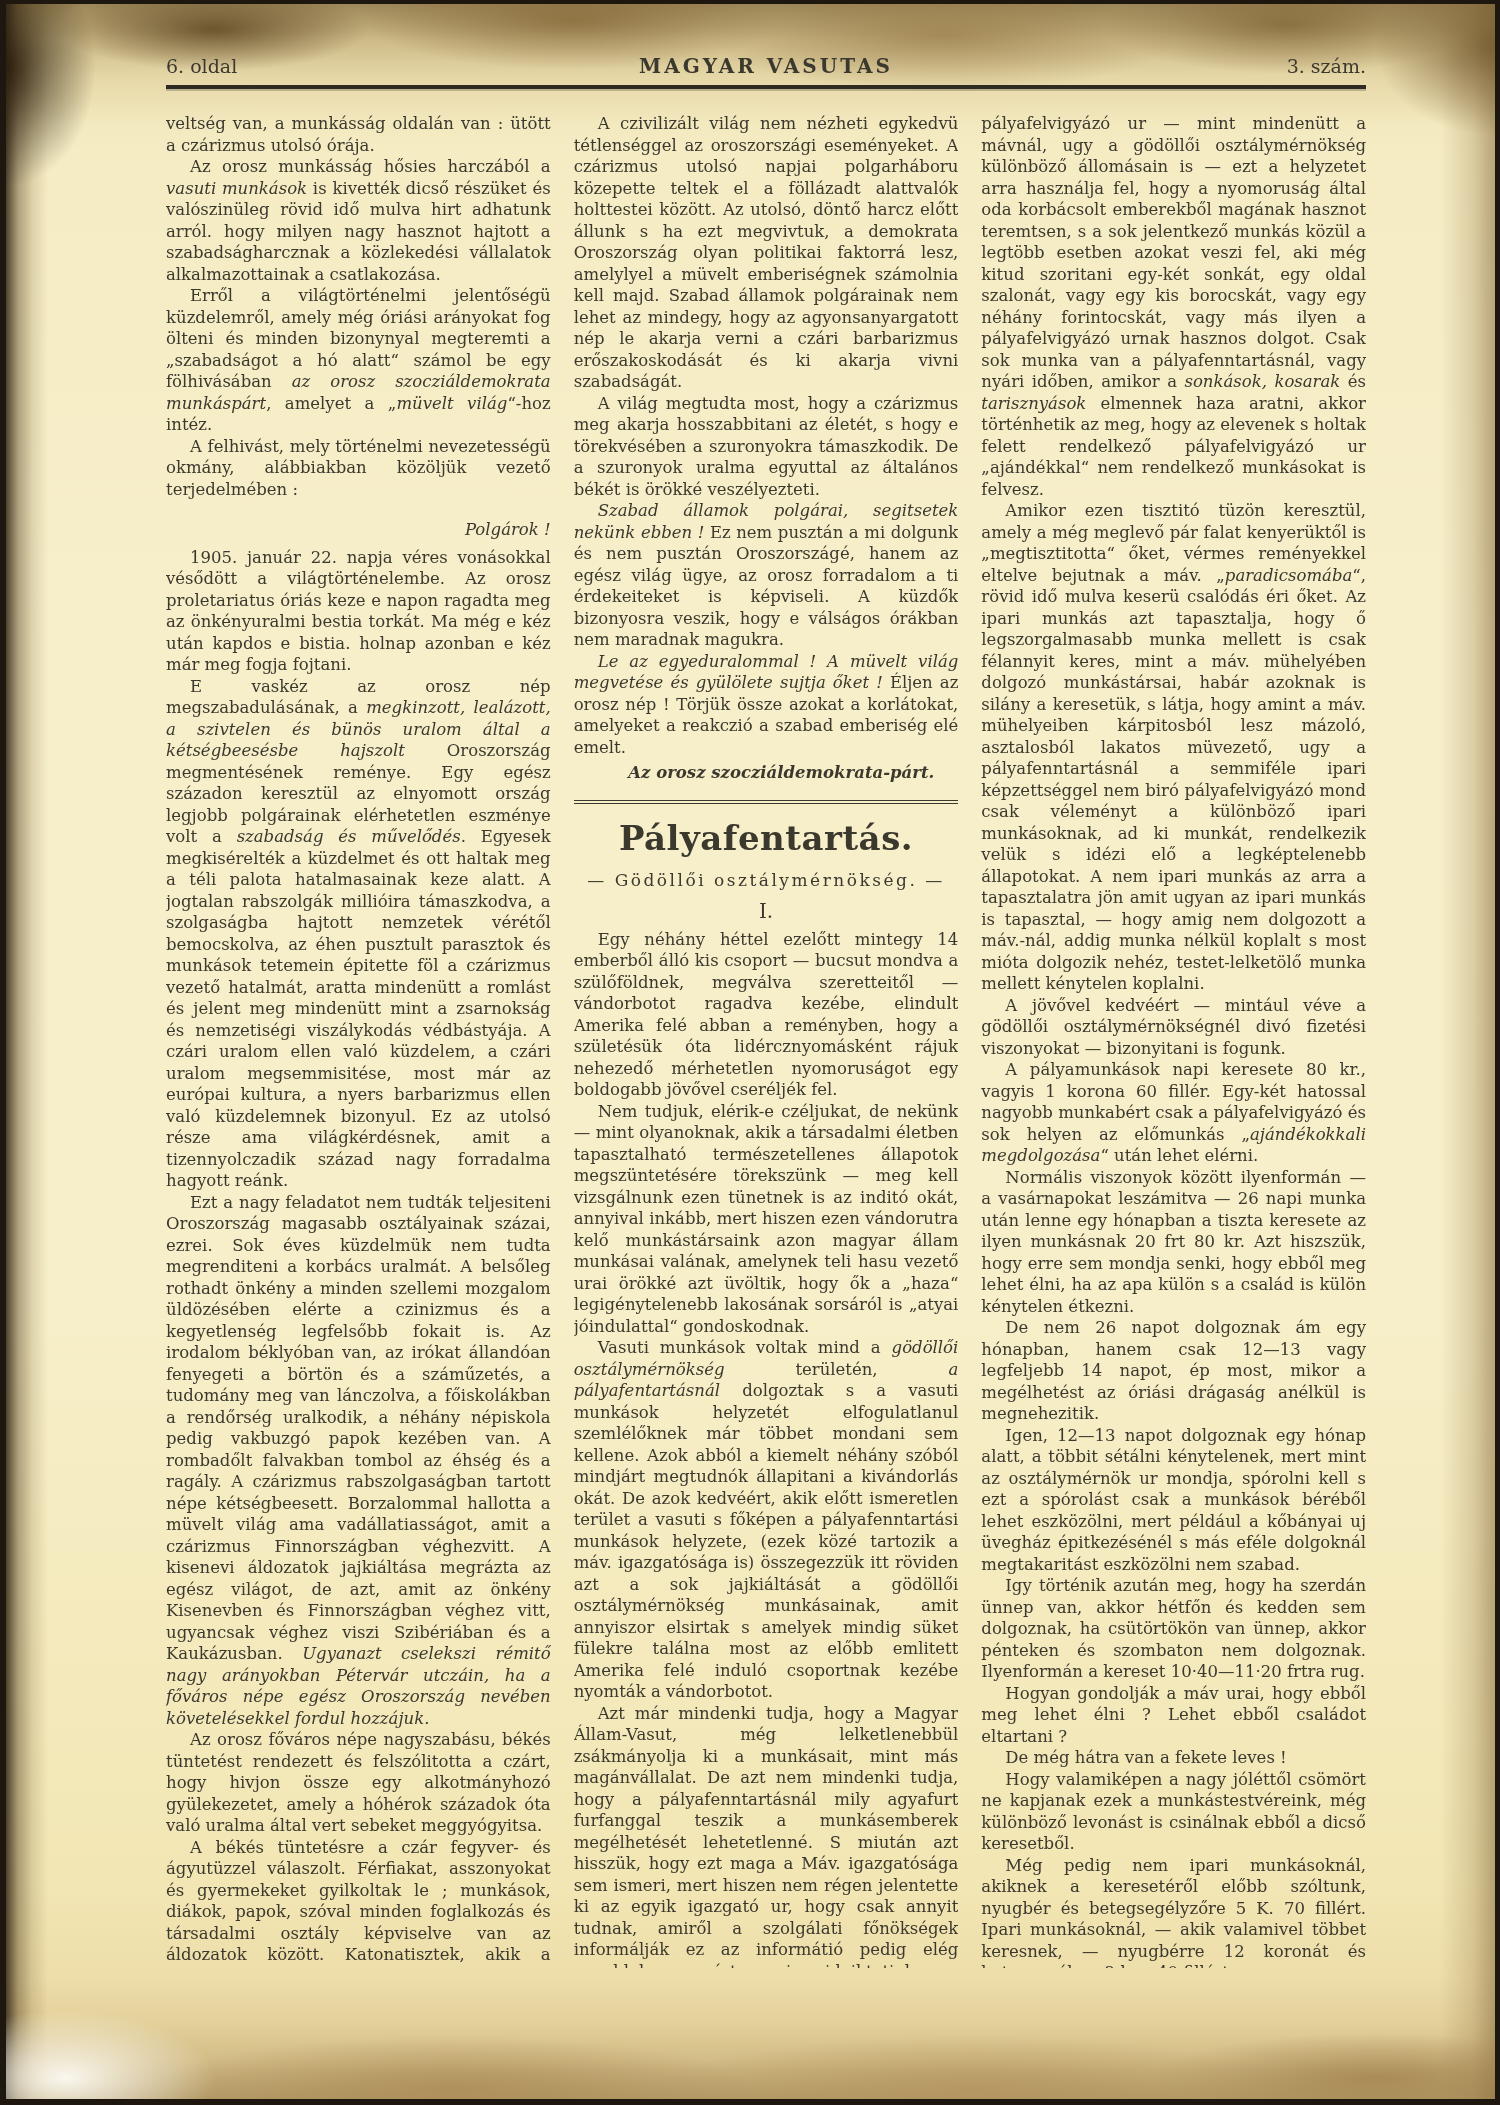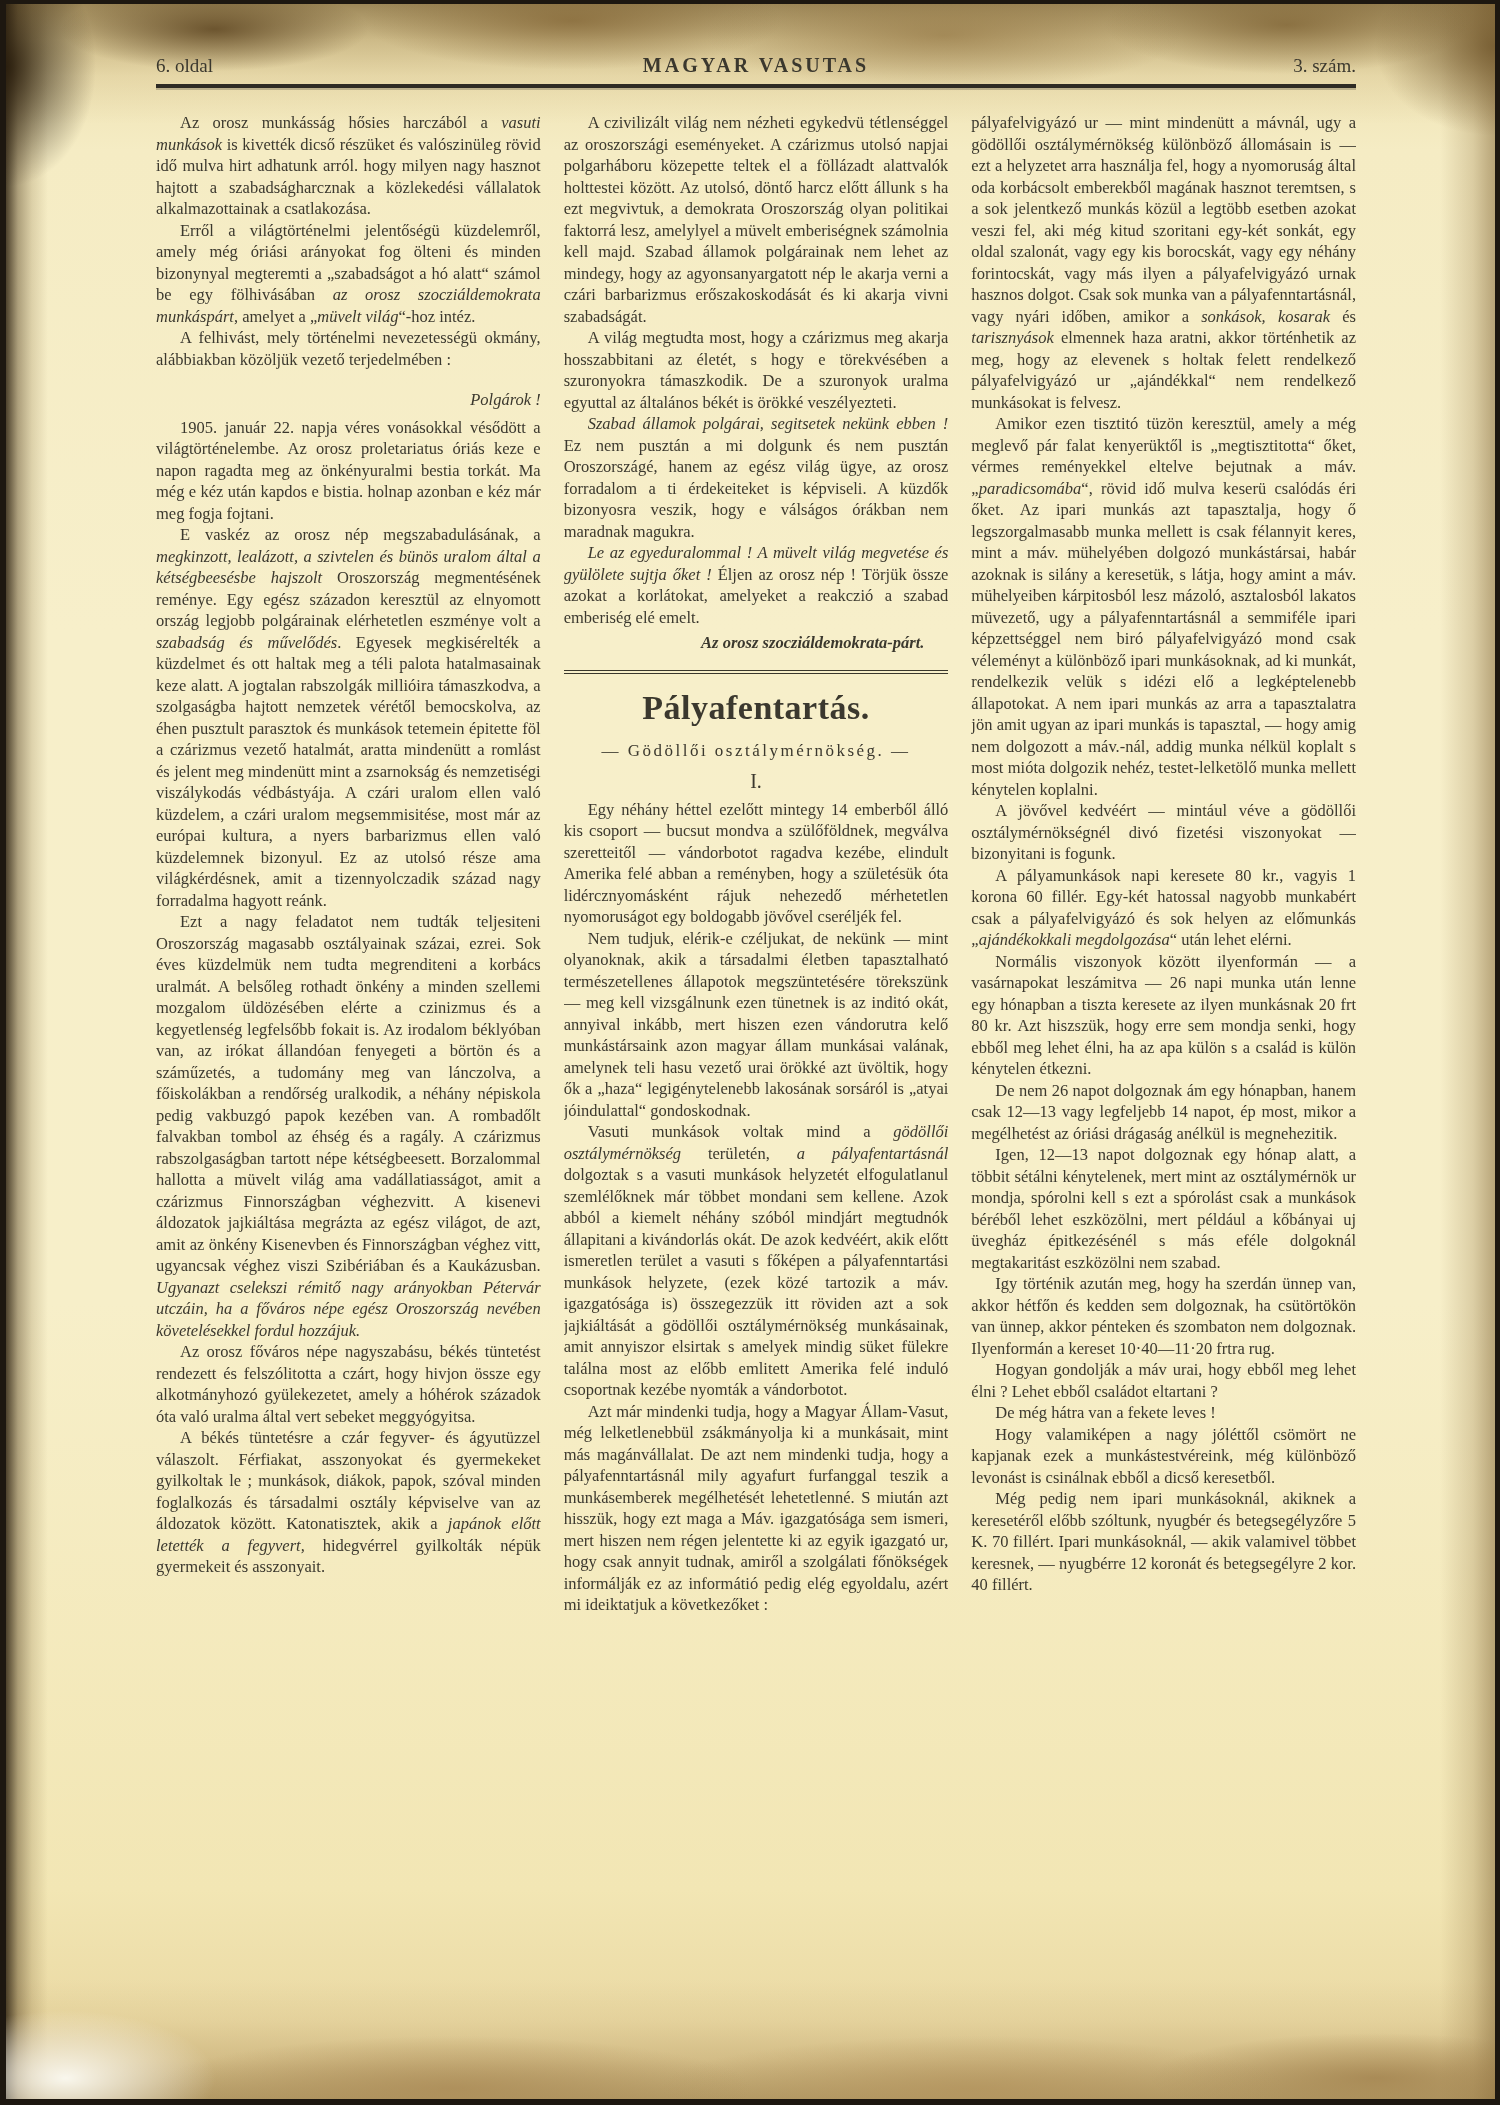--- a/index.html
+++ b/index.html
@@ -23,21 +23,21 @@
       radial-gradient(420px 70px at 65% 99.5%, rgba(178,146,92,.7), rgba(178,146,92,0) 75%),
       radial-gradient(300px 60px at 92% 99%, rgba(160,128,76,.75), rgba(160,128,76,0) 75%),
       
       linear-gradient(90deg, rgba(48,36,18,.85) 0, rgba(84,64,32,.45) 12px, rgba(120,96,52,.2) 26px, rgba(120,96,52,0) 42px),
       linear-gradient(270deg, rgba(132,104,56,.55) 0, rgba(150,122,72,.28) 22px, rgba(150,122,72,0) 55px),
       linear-gradient(180deg, rgba(116,90,46,.65) 0, rgba(146,116,64,.35) 36px, rgba(186,156,100,.18) 72px, rgba(186,156,100,0) 120px),
       linear-gradient(0deg, rgba(146,118,68,.6) 0, rgba(172,142,90,.35) 40px, rgba(190,162,108,.15) 78px, rgba(190,162,108,0) 120px),
       
       linear-gradient(180deg, #eadca8 0%, #f5ecc4 7%, #f7efca 30%, #f7efc9 62%, #f2e6b4 90%, #e6d29a 100%);
   }
-  .content{position:absolute;left:150px;top:50px;width:1200px;color:#3b382e;font-family:Liberation Serif, serif;}
+  .content{position:absolute;left:160px;top:50px;width:1200px;color:#3b382e;}
   .header{display:flex;align-items:baseline;}
   .header .left{width:250px;font-size:19px;}
   .header .center{flex:1;text-align:center;font-size:20px;font-weight:bold;letter-spacing:3px;}
   .header .right{width:250px;text-align:right;font-size:19px;}
   .header-rule{height:4px;background:#2e2b24;margin-top:7px;box-shadow:0 2px 0 rgba(46,43,36,.25);}
   .cols{display:flex;gap:23px;margin-top:24px;}
   .col{width:385px;height:1855px;overflow:hidden;}
   .para{margin:0;font-size:16.5px;line-height:21.5px;text-align:justify;color:#3b382e;}
   .s-ind{text-indent:24px;}
   .s-cont{text-indent:0;}
@@ -56,20 +56,21 @@
   <div class="paper">
     <div class="content">
       <div class="header">
         <span class="left">6. oldal</span>
         <span class="center">MAGYAR VASUTAS</span>
         <span class="right">3. szám.</span>
       </div>
       <div class="header-rule"></div>
       <div class="cols">
         <div class="col">
+            <p class="para s-cont">veltség van, a munkásság oldalán van : ütött a czárizmus utolsó órája.</p>
             <p class="para s-ind">Az orosz munkásság hősies harczából a <i>vasuti munkások</i> is kivették dicső részüket és valószinüleg rövid idő mulva hirt adhatunk arról. hogy milyen nagy hasznot hajtott a szabadságharcznak a közlekedési vállalatok alkalmazottainak a csatlakozása.</p>
             <p class="para s-ind">Erről a világtörténelmi jelentőségü küzdelemről, amely még óriási arányokat fog ölteni és minden bizonynyal megteremti a „szabadságot a hó alatt“ számol be egy fölhivásában <i>az orosz szocziáldemokrata munkáspárt</i>, amelyet a „<i>müvelt világ</i>“-hoz intéz.</p>
             <p class="para s-ind">A felhivást, mely történelmi nevezetességü okmány, alábbiakban közöljük vezető terjedelmében :</p>
             <p class="para s-polgarok"><i>Polgárok !</i></p>
             <p class="para s-ind">1905. január 22. napja véres vonásokkal vésődött a világtörténelembe. Az orosz proletariatus óriás keze e napon ragadta meg az önkényuralmi bestia torkát. Ma még e kéz után kapdos e bistia. holnap azonban e kéz már meg fogja fojtani.</p>
             <p class="para s-ind">E vaskéz az orosz nép megszabadulásának, a <i>megkinzott, lealázott, a szivtelen és bünös uralom által a kétségbeesésbe hajszolt</i> Oroszország megmentésének reménye. Egy egész századon keresztül az elnyomott ország legjobb polgárainak elérhetetlen eszménye volt a <i>szabadság és művelődés</i>. Egyesek megkisérelték a küzdelmet és ott haltak meg a téli palota hatalmasainak keze alatt. A jogtalan rabszolgák millióira támaszkodva, a szolgaságba hajtott nemzetek vérétől bemocskolva, az éhen pusztult parasztok és munkások tetemein épitette föl a czárizmus vezető hatalmát, aratta mindenütt a romlást és jelent meg mindenütt mint a zsarnokság és nemzetiségi viszálykodás védbástyája. A czári uralom ellen való küzdelem, a czári uralom megsemmisitése, most már az európai kultura, a nyers barbarizmus ellen való küzdelemnek bizonyul. Ez az utolsó része ama világkérdésnek, amit a tizennyolczadik század nagy forradalma hagyott reánk.</p>
             <p class="para s-ind">Ezt a nagy feladatot nem tudták teljesiteni Oroszország magasabb osztályainak százai, ezrei. Sok éves küzdelmük nem tudta megrenditeni a korbács uralmát. A belsőleg rothadt önkény a minden szellemi mozgalom üldözésében elérte a czinizmus és a kegyetlenség legfelsőbb fokait is. Az irodalom béklyóban van, az irókat állandóan fenyegeti a börtön és a száműzetés, a tudomány meg van lánczolva, a főiskolákban a rendőrség uralkodik, a néhány népiskola pedig vakbuzgó papok kezében van. A rombadőlt falvakban tombol az éhség és a ragály. A czárizmus rabszolgaságban tartott népe kétségbeesett. Borzalommal hallotta a müvelt világ ama vadállatiasságot, amit a czárizmus Finnországban véghezvitt. A kisenevi áldozatok jajkiáltása megrázta az egész világot, de azt, amit az önkény Kisenevben és Finnországban véghez vitt, ugyancsak véghez viszi Szibériában és a Kaukázusban. <i>Ugyanazt cselekszi rémitő nagy arányokban Pétervár utczáin, ha a főváros népe egész Oroszország nevében követelésekkel fordul hozzájuk.</i></p>
             <p class="para s-ind">Az orosz főváros népe nagyszabásu, békés tüntetést rendezett és felszólitotta a czárt, hogy hivjon össze egy alkotmányhozó gyülekezetet, amely a hóhérok századok óta való uralma által vert sebeket meggyógyitsa.</p>
             <p class="para s-ind">A békés tüntetésre a czár fegyver- és ágyutüzzel válaszolt. Férfiakat, asszonyokat és gyermekeket gyilkoltak le ; munkások, diákok, papok, szóval minden foglalkozás és társadalmi osztály képviselve van az áldozatok között. Katonatisztek, akik a <i>japánok előtt letették a fegyvert,</i> hidegvérrel gyilkolták népük gyermekeit és asszonyait.</p>
           </div>

